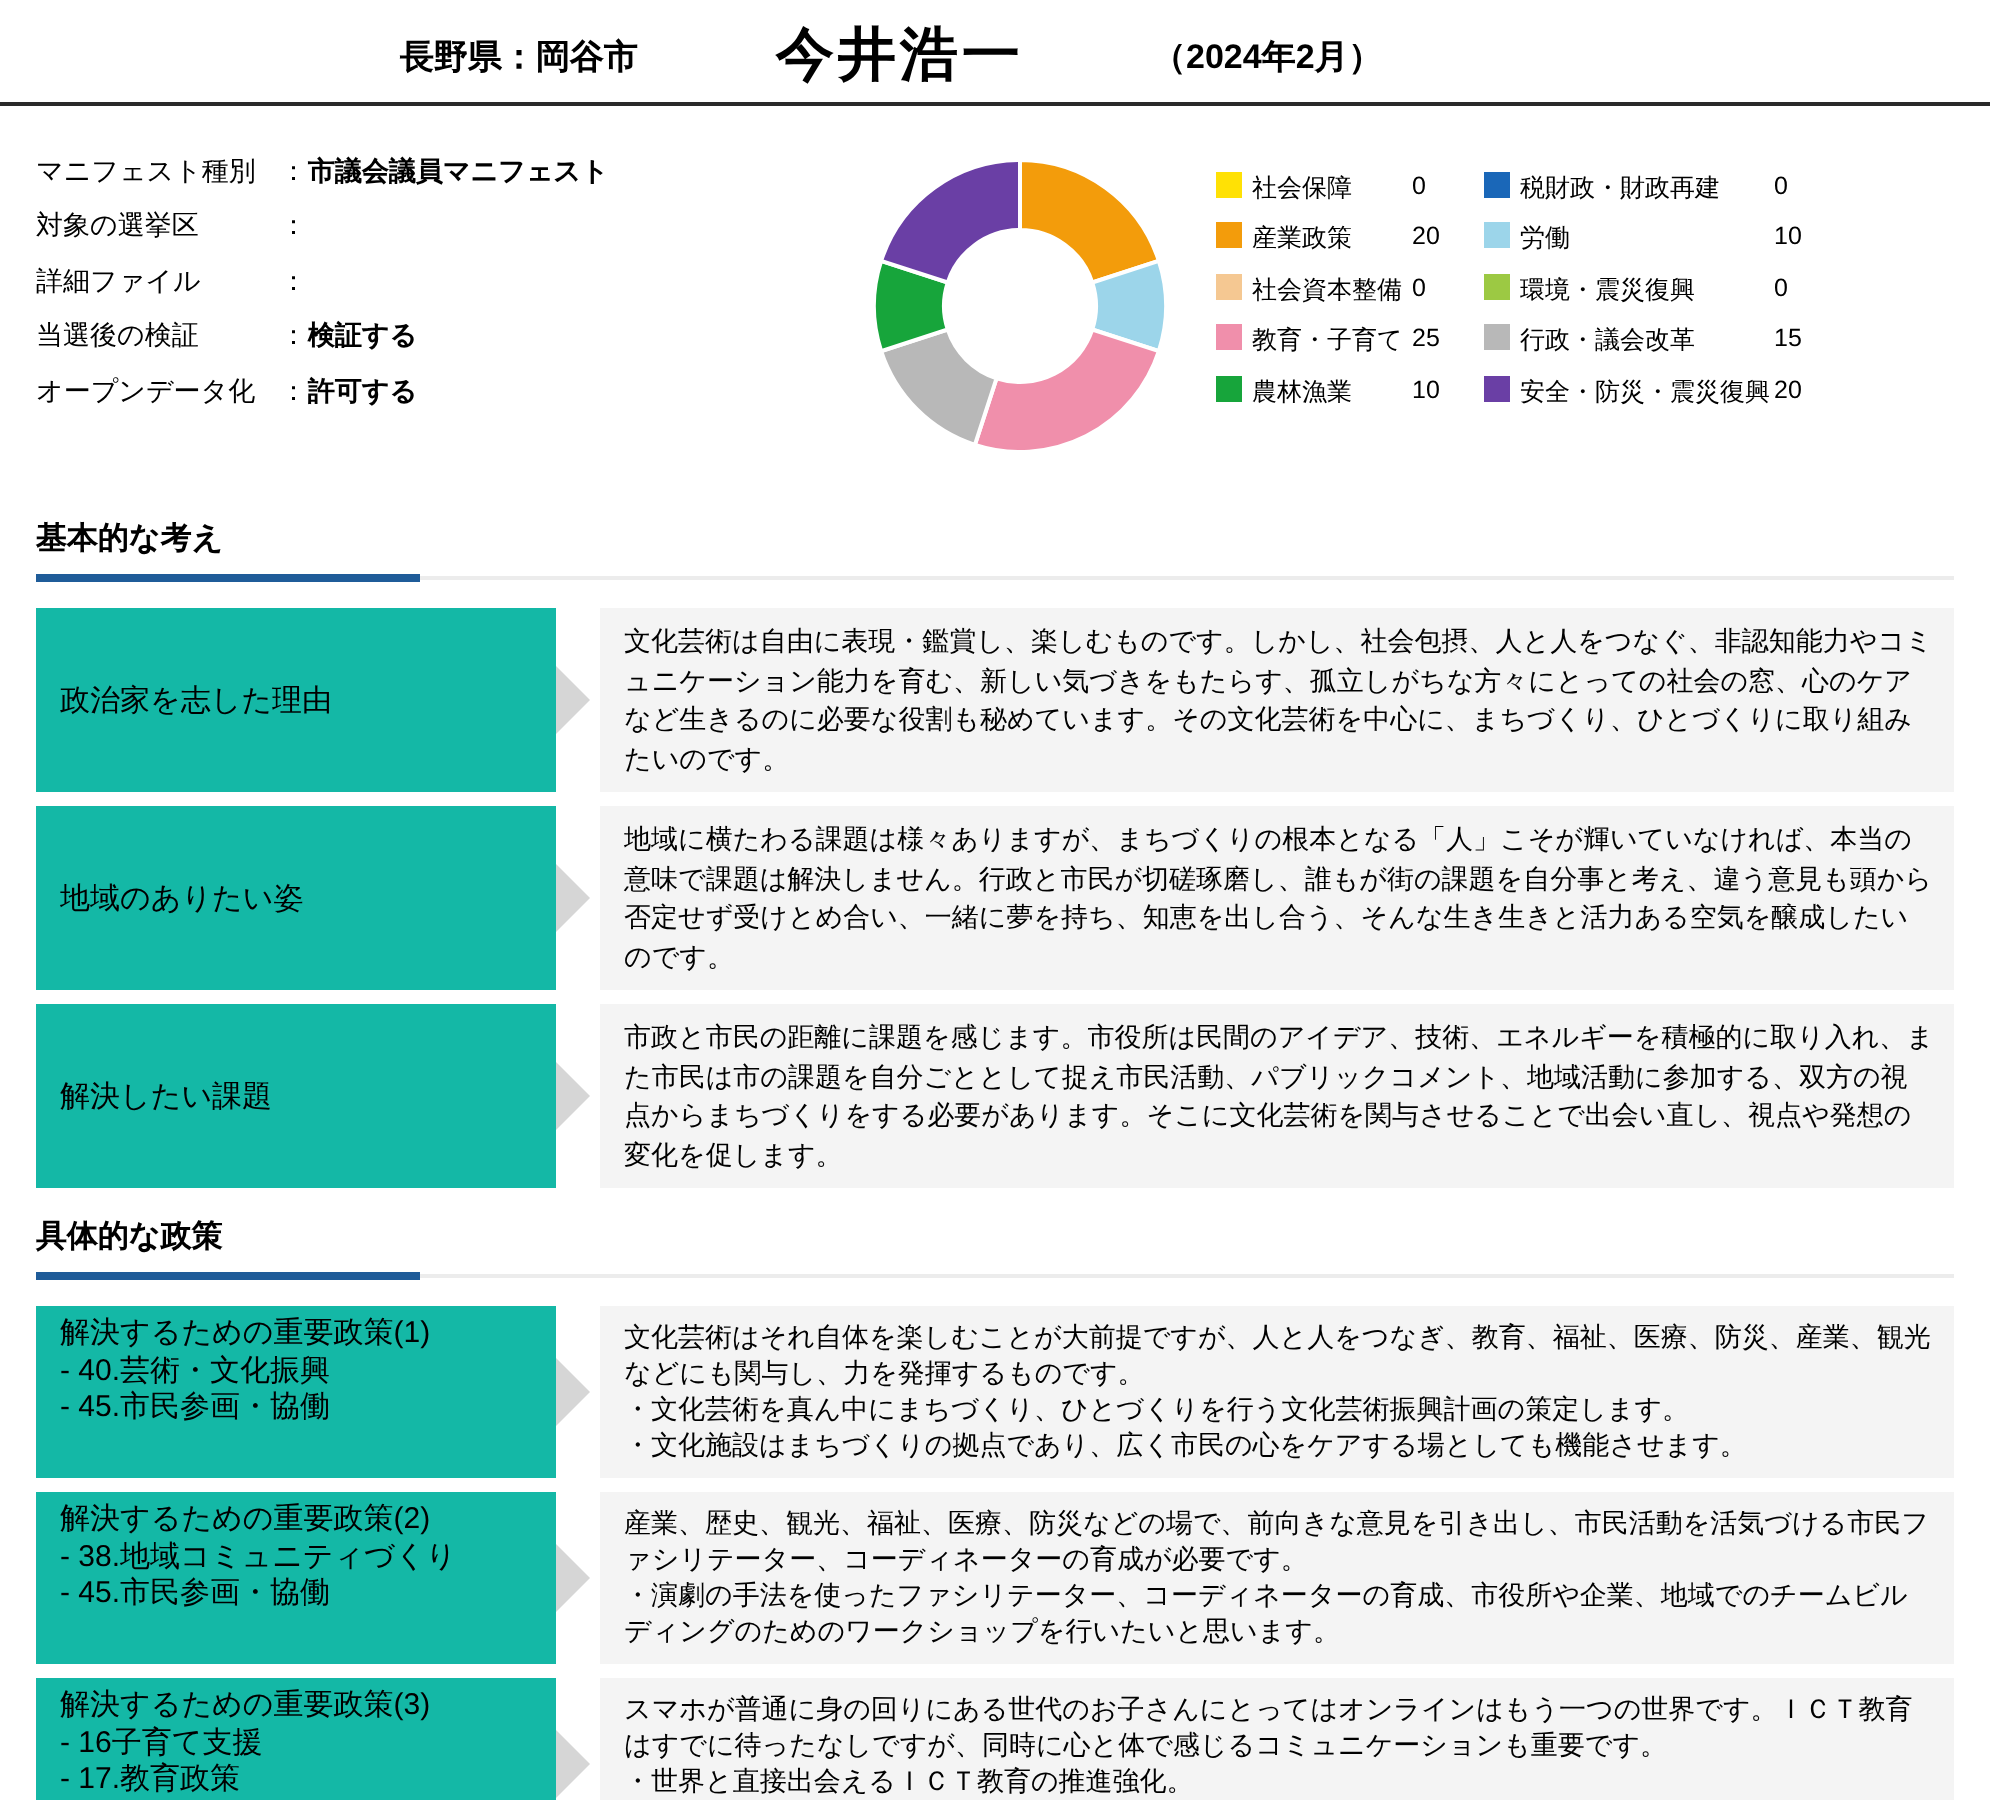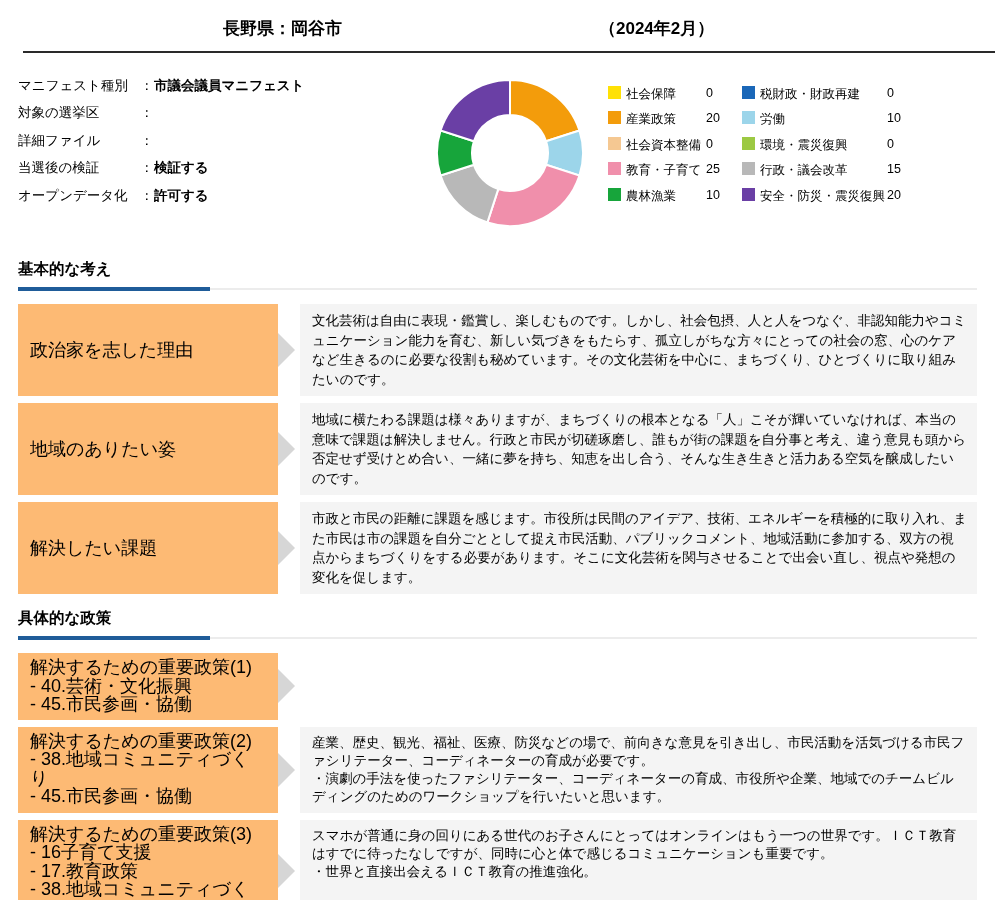--- a/index.html
+++ b/index.html
@@ -5,21 +5,21 @@
   * { margin:0; padding:0; box-sizing:border-box; }
   html,body { background:#fff; }
   body {
     font-family:"Liberation Sans","DejaVu Sans",sans-serif;
     color:#000;
     width:995px; height:900px; overflow:hidden;
   }
   .page { width:995px; height:900px; position:relative; background:#fff; }
 
   
-  .hdr { position:relative; height:53px; border-bottom:2px solid #2a2a2a;margin-left:23px; }
+  .hdr { position:relative; height:53px; border-bottom:2px solid #2a2a2a; }
   .hdr-region { position:absolute; left:200px; top:17px; font-size:17px; font-weight:bold; }
   .hdr-name   { position:absolute; left:388px; top:8px;  font-size:29px; font-weight:bold; letter-spacing:2px; }
   .hdr-date   { position:absolute; left:576px; top:17px; font-size:17px; font-weight:bold; }
 
   
   .top { position:relative; height:192px; }
   .meta { position:absolute; left:18px; top:19px; width:400px; }
   .meta-row { height:27.5px; display:flex; align-items:center; font-size:13.5px; }
   .meta-label { width:122px; }
   .meta-colon { width:14px; }
@@ -38,23 +38,23 @@
 
   
   .sec-title { margin:14px 0 0 18px; font-size:15.5px; font-weight:bold; }
   .rule { position:relative; height:4px; margin:7px 18px 13px 18px; }
   .rule-gray { position:absolute; left:0; right:0; top:1px; height:2px; background:#ececec; }
   .rule-accent { position:absolute; left:0; top:0; width:192px; height:4px; background:#1f5c99; }
 
   
   .brow { display:flex; margin:0 18px 7px 18px; }
   .rlabel {
-    position:relative; width:260px; flex:none; background:#fdba74;
+    position:relative; width:260px; flex:none; background:#14b8a6;
     display:flex; flex-direction:column; justify-content:center;
-    padding:6px 12px; font-size:18px;
+    padding:6px 12px; font-size:15px;
   }
   .rlabel::after {
     content:""; position:absolute; left:100%; top:50%; transform:translateY(-50%);
     border-top:17px solid transparent; border-bottom:17px solid transparent;
     border-left:17px solid #d6d6d6;
   }
   .rcontent {
     flex:1; margin-left:22px; background:#f4f4f4;
     padding:7px 10px 7px 12px; font-size:13.5px; line-height:19.5px;
   }
@@ -65,20 +65,21 @@
   .policy-row .rcontent { line-height:18px; min-height:82px; }
   .policy-row:last-of-type .rcontent { min-height:70px; }
 </style>
 </head>
 <body>
 
 <div class="page">
 
   <div class="hdr">
     <span class="hdr-region">長野県：岡谷市</span>
+    <span class="hdr-name">今井浩一</span>
     <span class="hdr-date">（2024年2月）</span>
   </div>
 
   <div class="top">
     <div class="meta">
       <div class="meta-row">
         <span class="meta-label">マニフェスト種別</span>
         <span class="meta-colon">：</span>
         <span class="meta-value">市議会議員マニフェスト</span>
       </div>
@@ -213,20 +214,25 @@
     <div class="rule-gray"></div>
     <div class="rule-accent"></div>
   </div>
 
   <div class="brow policy-row">
     <div class="rlabel">
       <div>解決するための重要政策(1)</div>
       <div>- 40.芸術・文化振興</div>
       <div>- 45.市民参画・協働</div>
     </div>
+    <div class="rcontent">
+      <div class="cline">文化芸術はそれ自体を楽しむことが大前提ですが、人と人をつなぎ、教育、福祉、医療、防災、産業、観光などにも関与し、力を発揮するものです。</div>
+      <div class="cline">・文化芸術を真ん中にまちづくり、ひとづくりを行う文化芸術振興計画の策定します。</div>
+      <div class="cline">・文化施設はまちづくりの拠点であり、広く市民の心をケアする場としても機能させます。</div>
+    </div>
   </div>
 
   <div class="brow policy-row">
     <div class="rlabel">
       <div>解決するための重要政策(2)</div>
       <div>- 38.地域コミュニティづくり</div>
       <div>- 45.市民参画・協働</div>
     </div>
     <div class="rcontent">
       <div class="cline">産業、歴史、観光、福祉、医療、防災などの場で、前向きな意見を引き出し、市民活動を活気づける市民ファシリテーター、コーディネーターの育成が必要です。</div>

